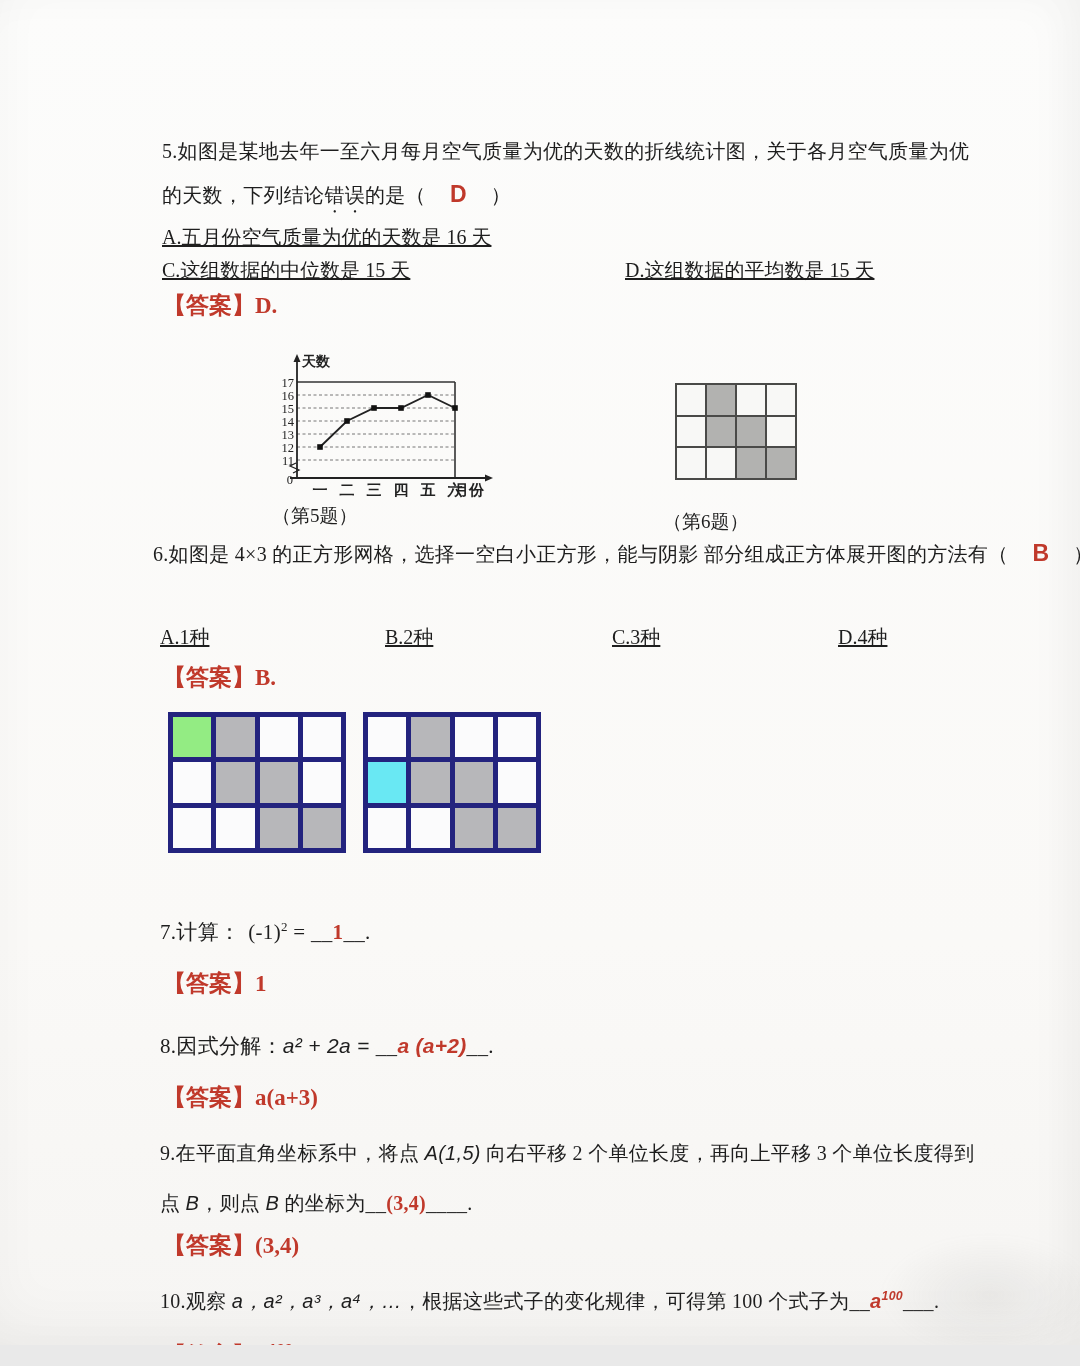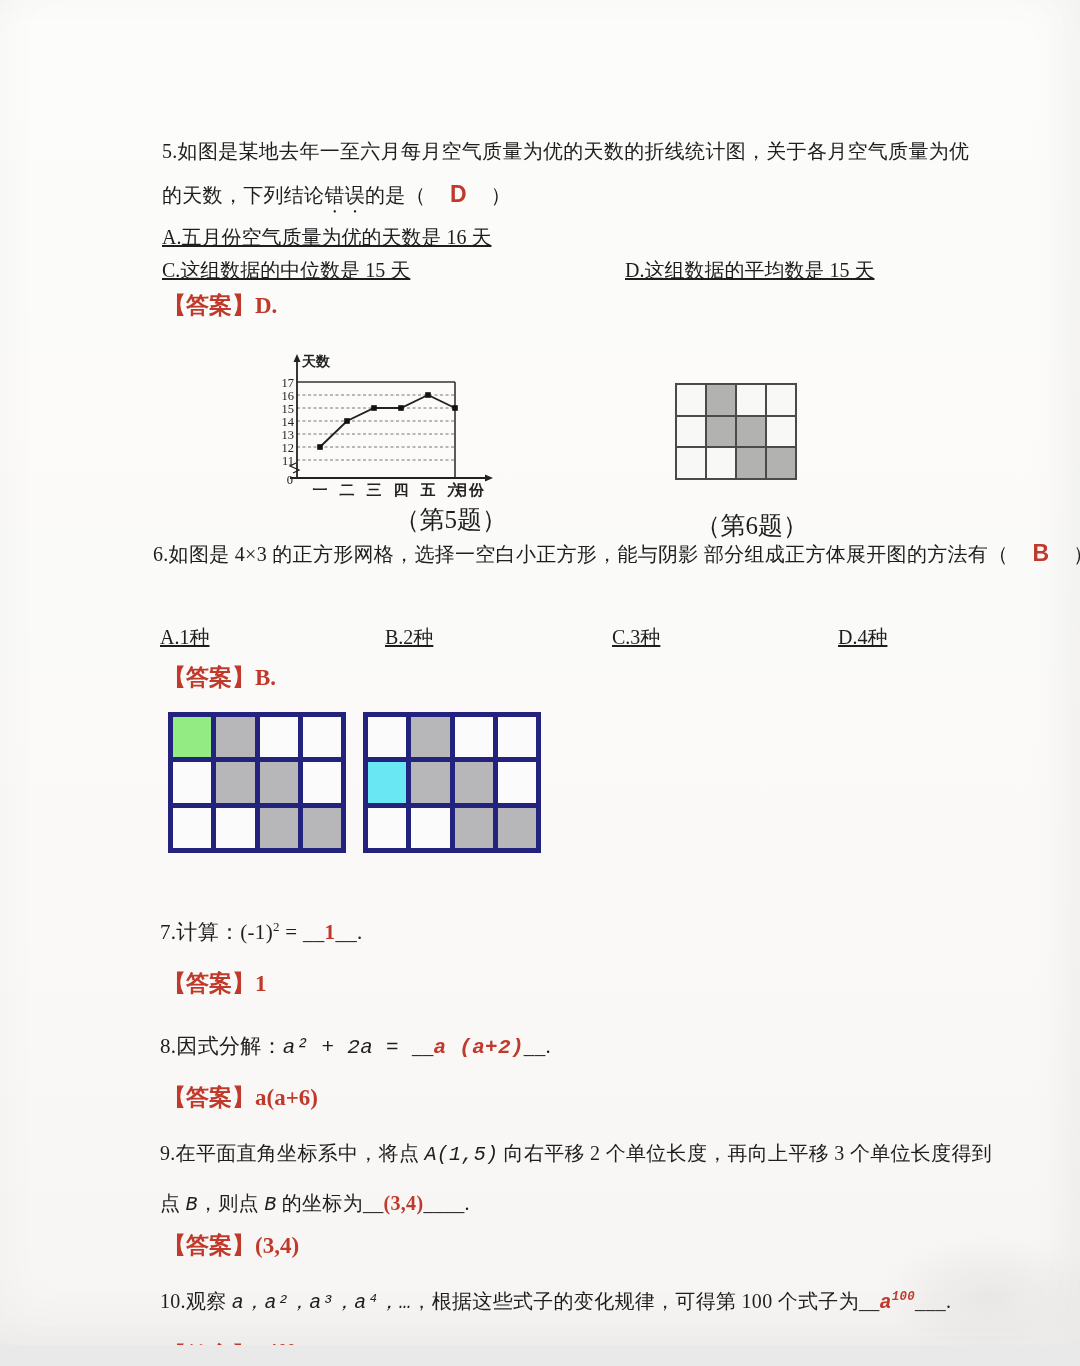--- a/index.html
+++ b/index.html
@@ -9,26 +9,26 @@
     background:linear-gradient(180deg,#fcfcfb 0%,#faf9f7 70%,#f6f5f3 100%);
     font-family:"Liberation Serif","DejaVu Serif",serif;
     color:#1e1e1e;
     box-shadow:inset -22px 0 40px rgba(0,0,0,0.025), inset 0 -26px 50px rgba(0,0,0,0.03);
   }
   .t{position:absolute;font-size:20px;white-space:nowrap;letter-spacing:0.3px;}
   .opt{position:absolute;font-size:20px;white-space:nowrap;text-decoration:underline;}
   .ans-line{position:absolute;font-size:23px;font-weight:bold;color:var(--red);white-space:nowrap;}
   .ans-letter{color:var(--red);font-weight:bold;font-size:23px;padding:0 24px;font-family:"Liberation Sans",sans-serif;}
   .emph{-webkit-text-emphasis:filled dot;-webkit-text-emphasis-position:under;text-emphasis:filled dot;text-emphasis-position:under left;}
-  .math{font-style:italic;font-family:Liberation Mono, monospace;}
-  .expr{font-family:"Liberation Serif",serif;}
+  .math{font-style:italic;font-family:Liberation Sans, sans-serif;}
+  .expr{font-family:"Liberation Serif",serif;margin-left:8px;}
   sup{font-size:0.62em;}
   .fill-red{color:var(--red);font-weight:bold;}
   .section-head{position:absolute;font-size:21px;font-weight:bold;white-space:nowrap;}
-  .caption{position:absolute;font-size:25px;text-align:right;white-space:nowrap;}
+  .caption{position:absolute;font-size:19px;text-align:left;white-space:nowrap;}
   
   .chart-svg{position:absolute;left:272px;top:352px;}
   .chart-svg text{font-family:"Liberation Serif","DejaVu Serif",serif;fill:#222;}
   .chart-svg .tick{font-size:12.5px;text-anchor:end;}
   .chart-svg .cat{font-size:15px;text-anchor:middle;font-weight:bold;}
   .chart-svg .ylab{font-size:14px;text-anchor:start;font-weight:bold;}
   
   .mini-grid{position:absolute;left:675px;top:383px;width:122px;height:97px;
     display:grid;gap:2px;background:#4a4a48;border:2px solid #4a4a48;box-sizing:border-box;}
   
@@ -151,21 +151,21 @@
     <span>7.计算：</span><span class="expr"><span>(-1)</span><sup>2</sup></span><span> = </span><span>__</span><span class="fill-red">1</span><span>__.</span>
   </div>
   <div class="ans-line" style="left:163px;top:968px">
     <span>【答案】</span><span>1</span>
   </div>
 
   <div class="t" style="left:160px;top:1032px;font-size:21px">
     <span>8.因式分解：</span><span class="math">a² + 2a = </span><span>__</span><span class="fill-red math">a (a+2)</span><span>__.</span>
   </div>
   <div class="ans-line" style="left:163px;top:1082px">
-    <span>【答案】</span><span>a(a+6)</span>
+    <span>【答案】</span><span>a(a+3)</span>
   </div>
 
   <div class="t" style="left:160px;top:1140px">
     <span>9.在平面直角坐标系中，将点 </span><span class="math">A(1,5)</span><span> 向右平移 2 个单位长度，再向上平移 3 个单位长度得到</span>
   </div>
   <div class="t" style="left:160px;top:1190px">
     <span>点 </span><span class="math">B</span><span>，则点 </span><span class="math">B</span><span> 的坐标为</span><span>__</span><span class="fill-red">(3,4)</span><span>____.</span>
   </div>
   <div class="ans-line" style="left:163px;top:1230px">
     <span>【答案】</span><span>(3,4)</span>

